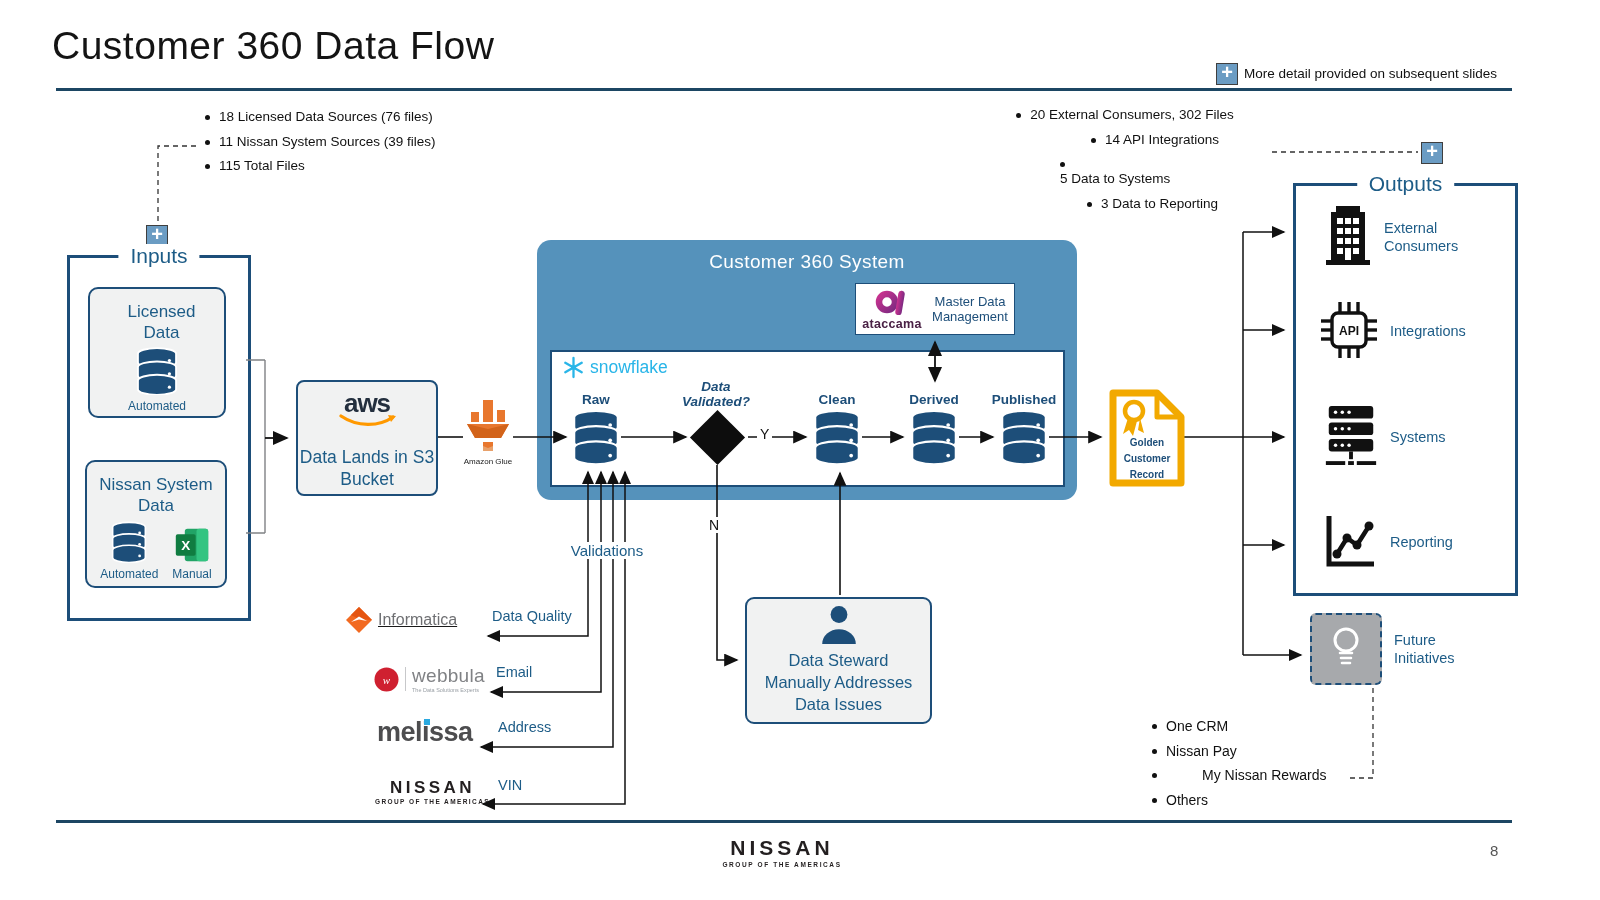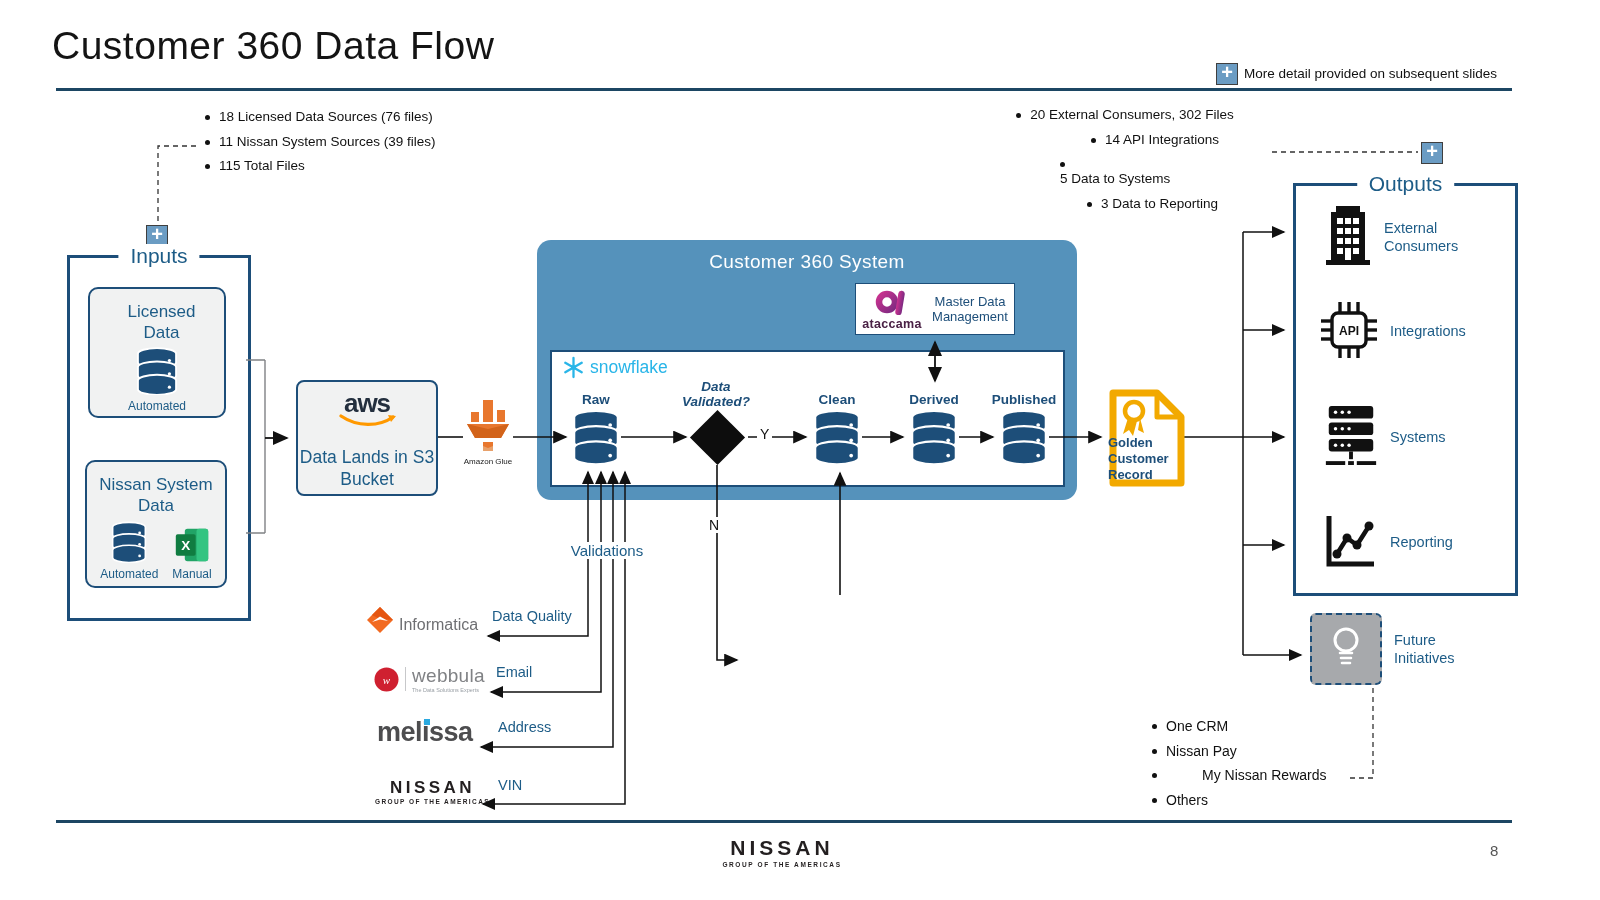--- a/index.html
+++ b/index.html
@@ -46,21 +46,21 @@
   .mdmlabel{width:84px;text-align:center;color:#1d4e79;font-size:13px;line-height:15px;}
   .innerbox{position:absolute;left:550px;top:350px;width:515px;height:137px;background:#fff;border:2px solid #1d4e79;box-sizing:border-box;}
   .sflk{position:absolute;left:562px;top:356px;display:flex;align-items:center;color:#29B5E8;font-size:17.5px;}
   .stage{position:absolute;transform:translateX(-50%);color:#1d4e79;font-weight:700;font-size:13.5px;white-space:nowrap;}
   .decision-lbl{position:absolute;left:666px;top:379px;width:100px;text-align:center;color:#1d4e79;
                 font-weight:700;font-style:italic;font-size:13.5px;line-height:15px;}
   .diamond{position:absolute;left:698px;top:418px;width:39px;height:39px;background:#0d0d0d;transform:rotate(45deg);}
   .flowlbl{position:absolute;background:#fff;color:#111;font-size:14px;padding:0 3px;z-index:7;}
 
   
-  .golden-txt{position:absolute;left:0;right:0;text-align:left;color:#1d4e79;font-weight:700;font-size:13px;line-height:18px;}
+  .golden-txt{position:absolute;left:0;right:0;text-align:center;color:#1d4e79;font-weight:700;font-size:10px;line-height:18px;}
 
   
   .outlbl{position:absolute;color:#1d5c87;font-size:14.5px;line-height:18px;}
   .future-sq{position:absolute;left:1310px;top:613px;width:72px;height:72px;background:#a7a9ac;
              border:2.5px dashed #1d4e79;border-radius:6px;box-sizing:border-box;display:flex;align-items:center;justify-content:center;}
 
   
   .vallbl{position:absolute;color:#1d5c87;font-size:14.5px;z-index:7;}
   .valtitle{position:absolute;left:561px;top:542px;width:92px;text-align:center;color:#1d5c87;font-size:15px;background:#fff;z-index:7;}
   .informatica-word{font-size:16px;color:#6e6f72;}
@@ -420,21 +420,21 @@
         <span>Others</span>
       </div>
   </div>
 
   <div class="valtitle">Validations</div>
   <div class="vallbl" style="left:492px;top:608px;">Data Quality</div>
   <div class="vallbl" style="left:496px;top:664px;">Email</div>
   <div class="vallbl" style="left:498px;top:719px;">Address</div>
   <div class="vallbl" style="left:498px;top:777px;">VIN</div>
 
-  <div class="abs" style="left:366px;top:606px;display:flex;align-items:flex-end;">
+  <div class="abs" style="left:345px;top:606px;display:flex;align-items:center;text-decoration:underline;">
     <svg width="28" height="28" viewBox="0 0 28 28" style="margin-right:5px;">
       <path d="M14 1 L27 14 L14 27 L1 14 Z" fill="#f26a21"></path>
       <path d="M14 1 L27 14 L14 13 L6 9 Z" fill="#e55511"></path>
       <polygon points="6,16 14,10.5 22,15 14,13.5" fill="#fff"></polygon>
     </svg>
     <span class="informatica-word">Informatica</span>
   </div>
 
   <div class="abs" style="left:374px;top:665px;display:flex;align-items:center;">
     <svg width="25" height="25" viewBox="0 0 25 25">
@@ -451,20 +451,29 @@
   <div class="abs melissa-word" style="left:377px;top:717px;">
     <span>melissa</span>
     <span class="mdot"></span>
   </div>
 
   <div class="abs" style="left:375px;top:778px;text-align:center;">
     <div class="nissan-am">NISSAN</div>
     <div class="nissan-am-sub">GROUP OF THE AMERICAS</div>
   </div>
 
+  <div class="steward">
+    <svg width="42" height="40" viewBox="0 0 40 38" style="margin-top:6px;">
+      <circle cx="20" cy="9" r="8" fill="#1d4e79"></circle>
+      <path d="M4 37 a16 14 0 0 1 32 0 z" fill="#1d4e79"></path>
+    </svg>
+    <div class="line">Data Steward</div>
+    <div class="line">Manually Addresses</div>
+    <div class="line">Data Issues</div>
+  </div>
 
   <div class="rule" style="left:56px;top:820px;width:1456px;"></div>
   <div class="brand">
     <div class="brandword">NISSAN</div>
     <div class="brandsub">GROUP OF THE AMERICAS</div>
   </div>
   <div class="pagenum">8</div>
 
   <svg class="connectors" width="1600" height="900" viewBox="0 0 1600 900">
     <defs>

